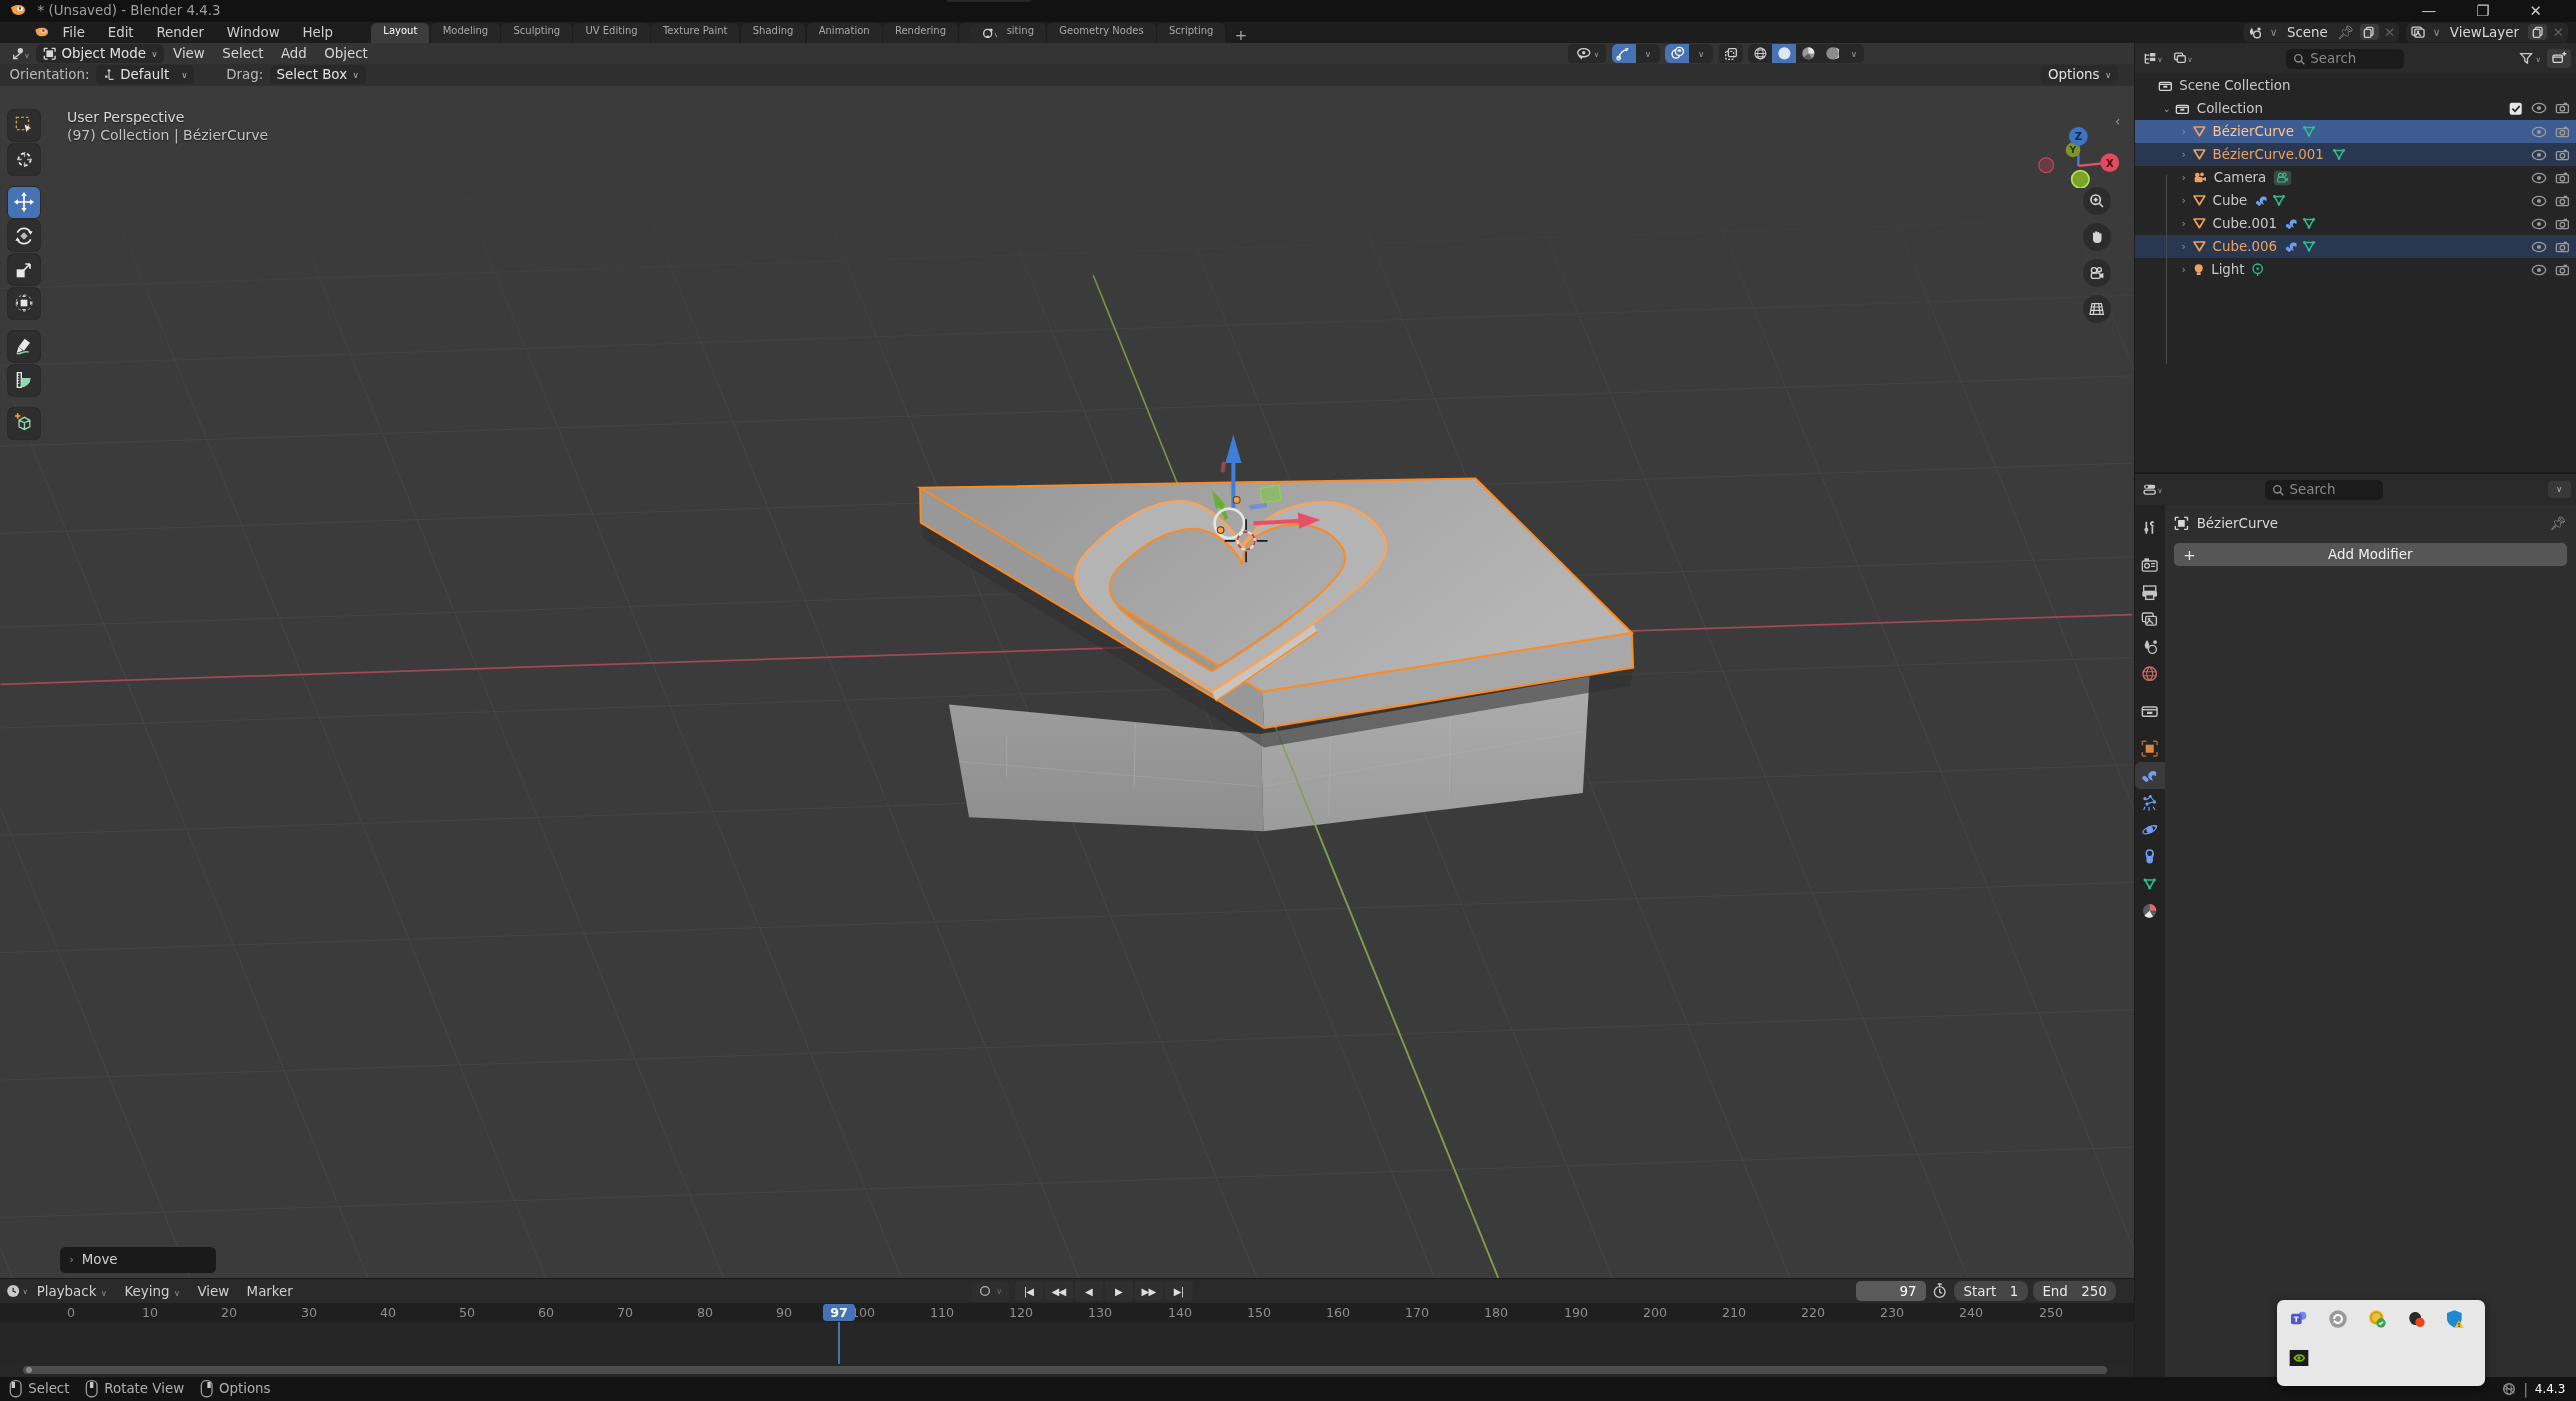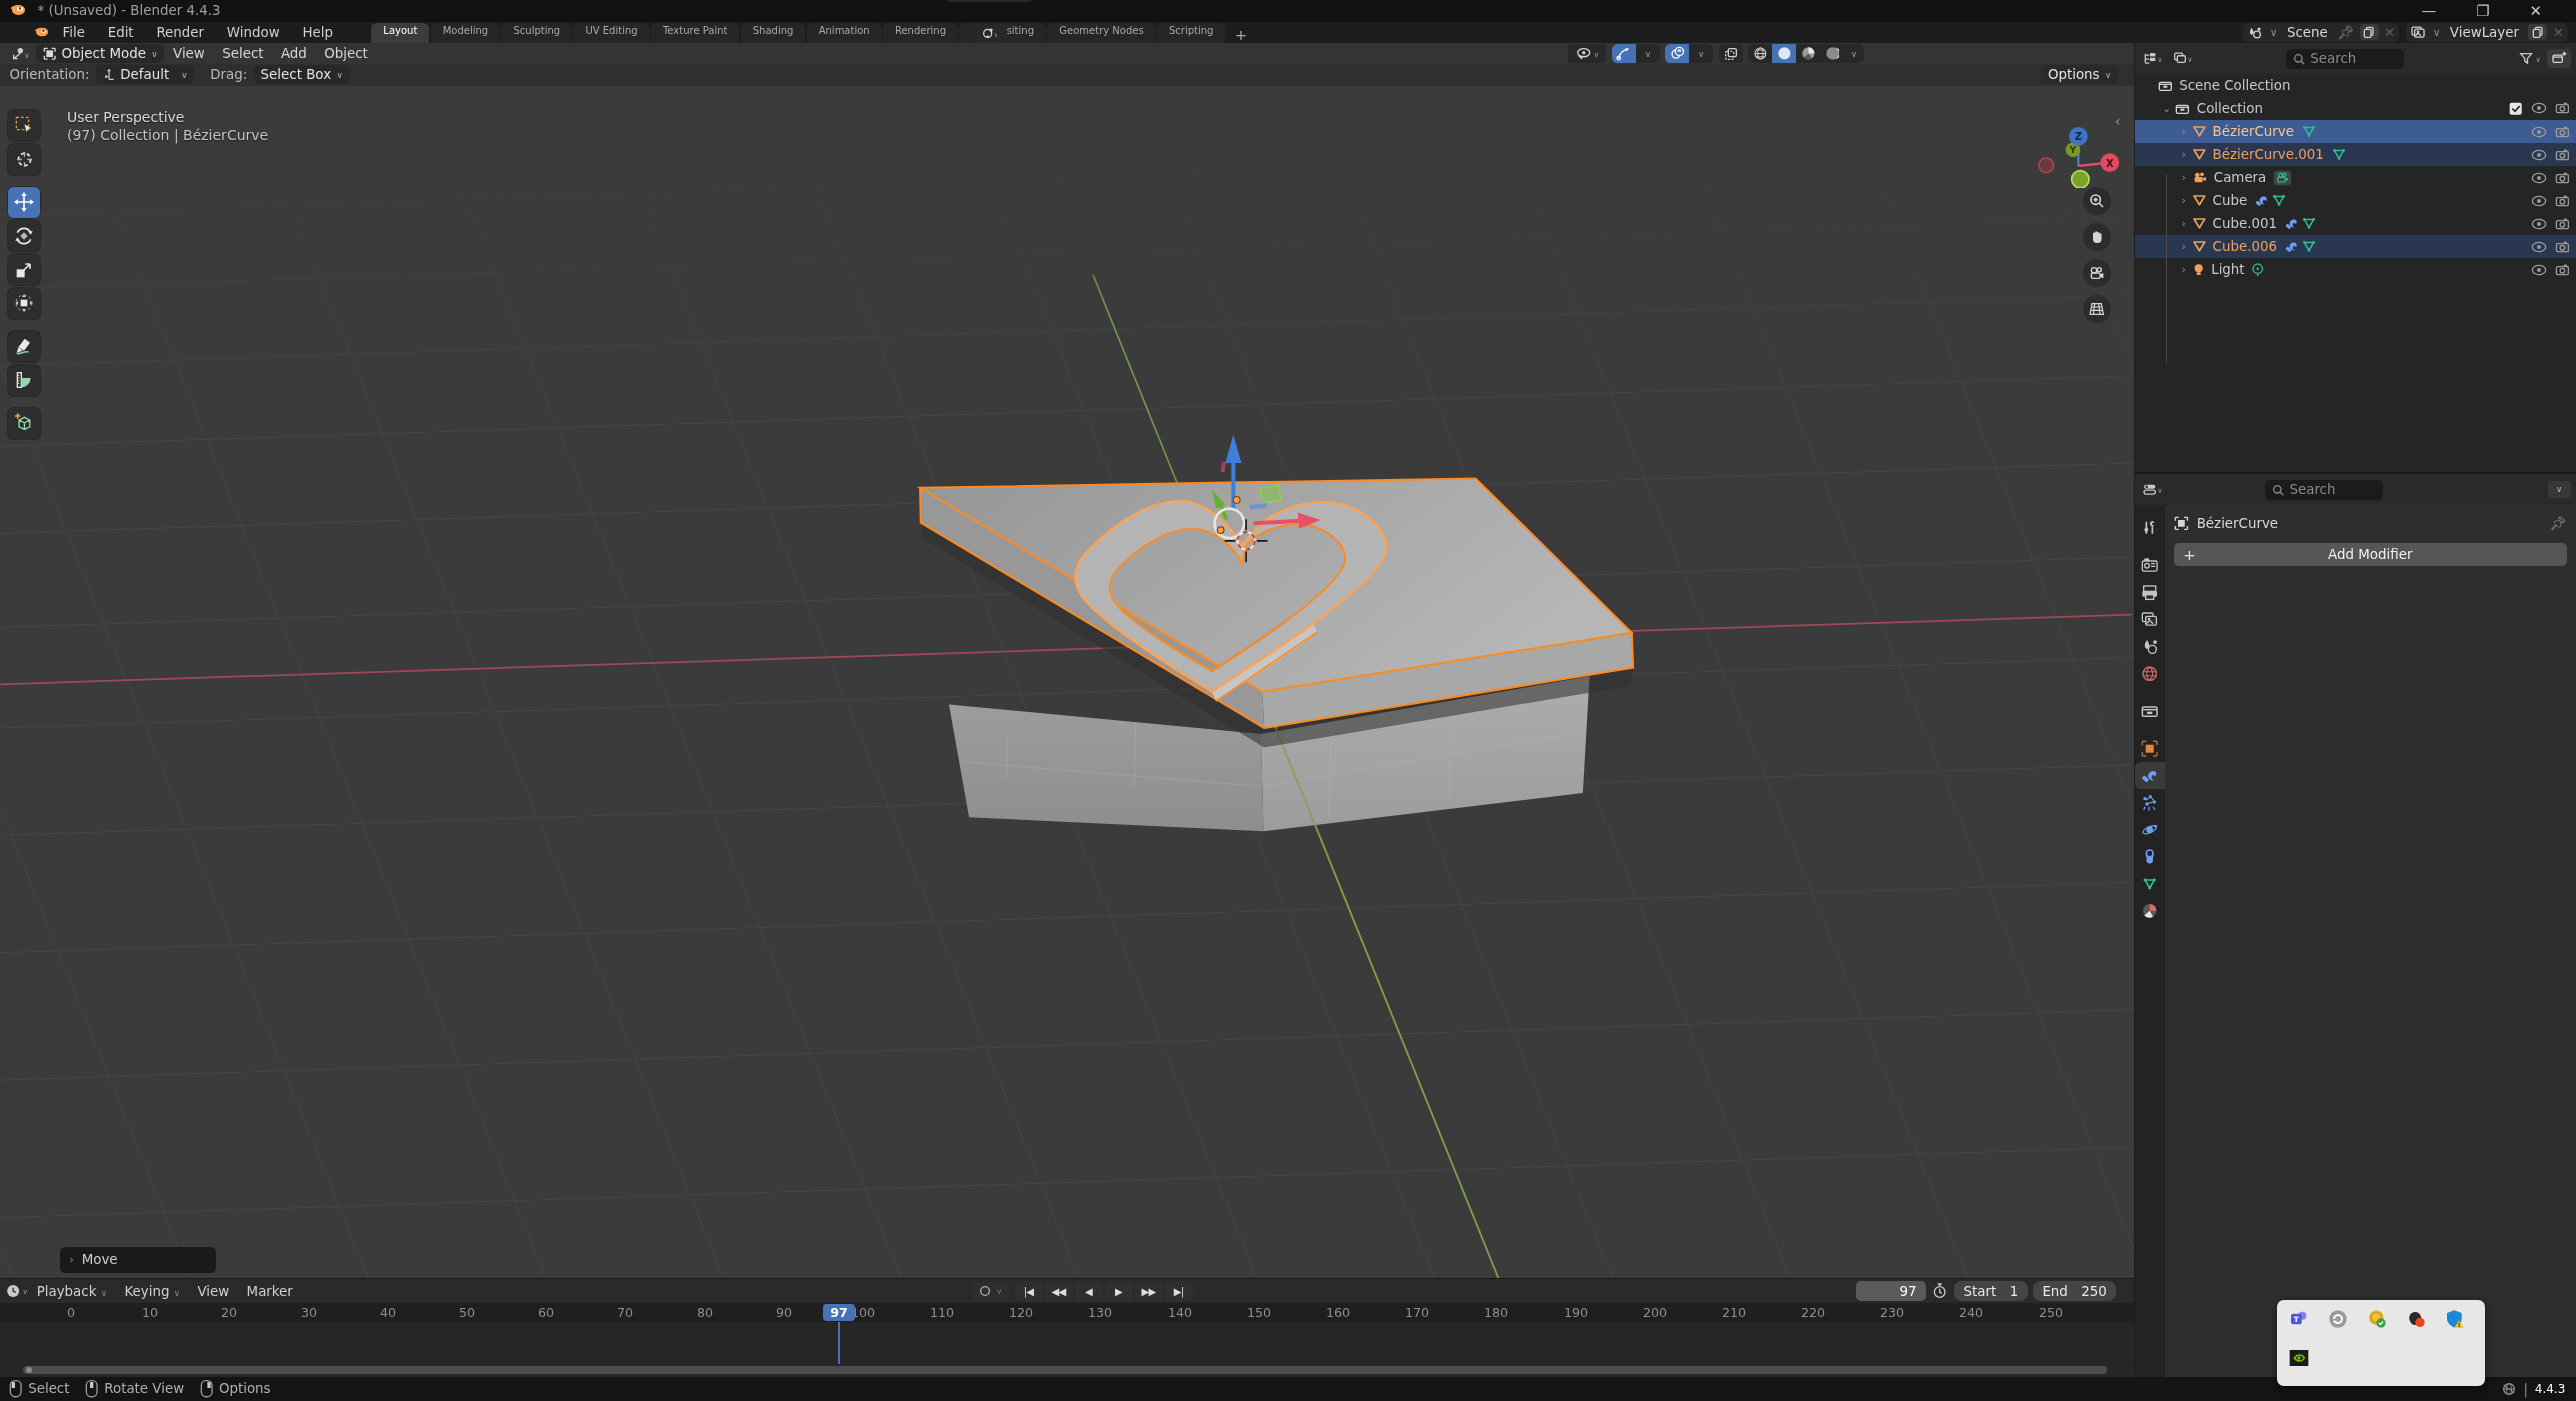--- a/index.html
+++ b/index.html
@@ -351,21 +351,21 @@
   <span class="label-dim">Orientation:</span>
   <div class="widget" style="margin-left:6.7px; width:98px">
     <svg width="12" height="13.4" viewBox="0 0 18 20">
         <path d="M9 3 v14 M9 17 h7" stroke="#c9c9c9" stroke-width="1.8" fill="none"></path>
         <path d="M9 1 l-3 4 h6 Z" fill="#c9c9c9"></path>
         <circle cx="5" cy="13" r="2" fill="#c9c9c9"></circle>
       </svg>
     <span>Default</span>
     <span class="chev" style="margin-left:auto">∨</span>
   </div>
-  <span class="label-dim" style="margin-left:16px">Drag:</span>
+  <span class="label-dim" style="margin-left:32px">Drag:</span>
   <div class="widget" style="margin-left:6.7px">
     <span>Select Box</span>
     <span class="chev">∨</span>
   </div>
   <div class="widget" style="position:absolute; right:16px; background:#2a2a2a">
     <span>Options</span>
     <span class="chev">∨</span>
   </div>
 </div>
 

